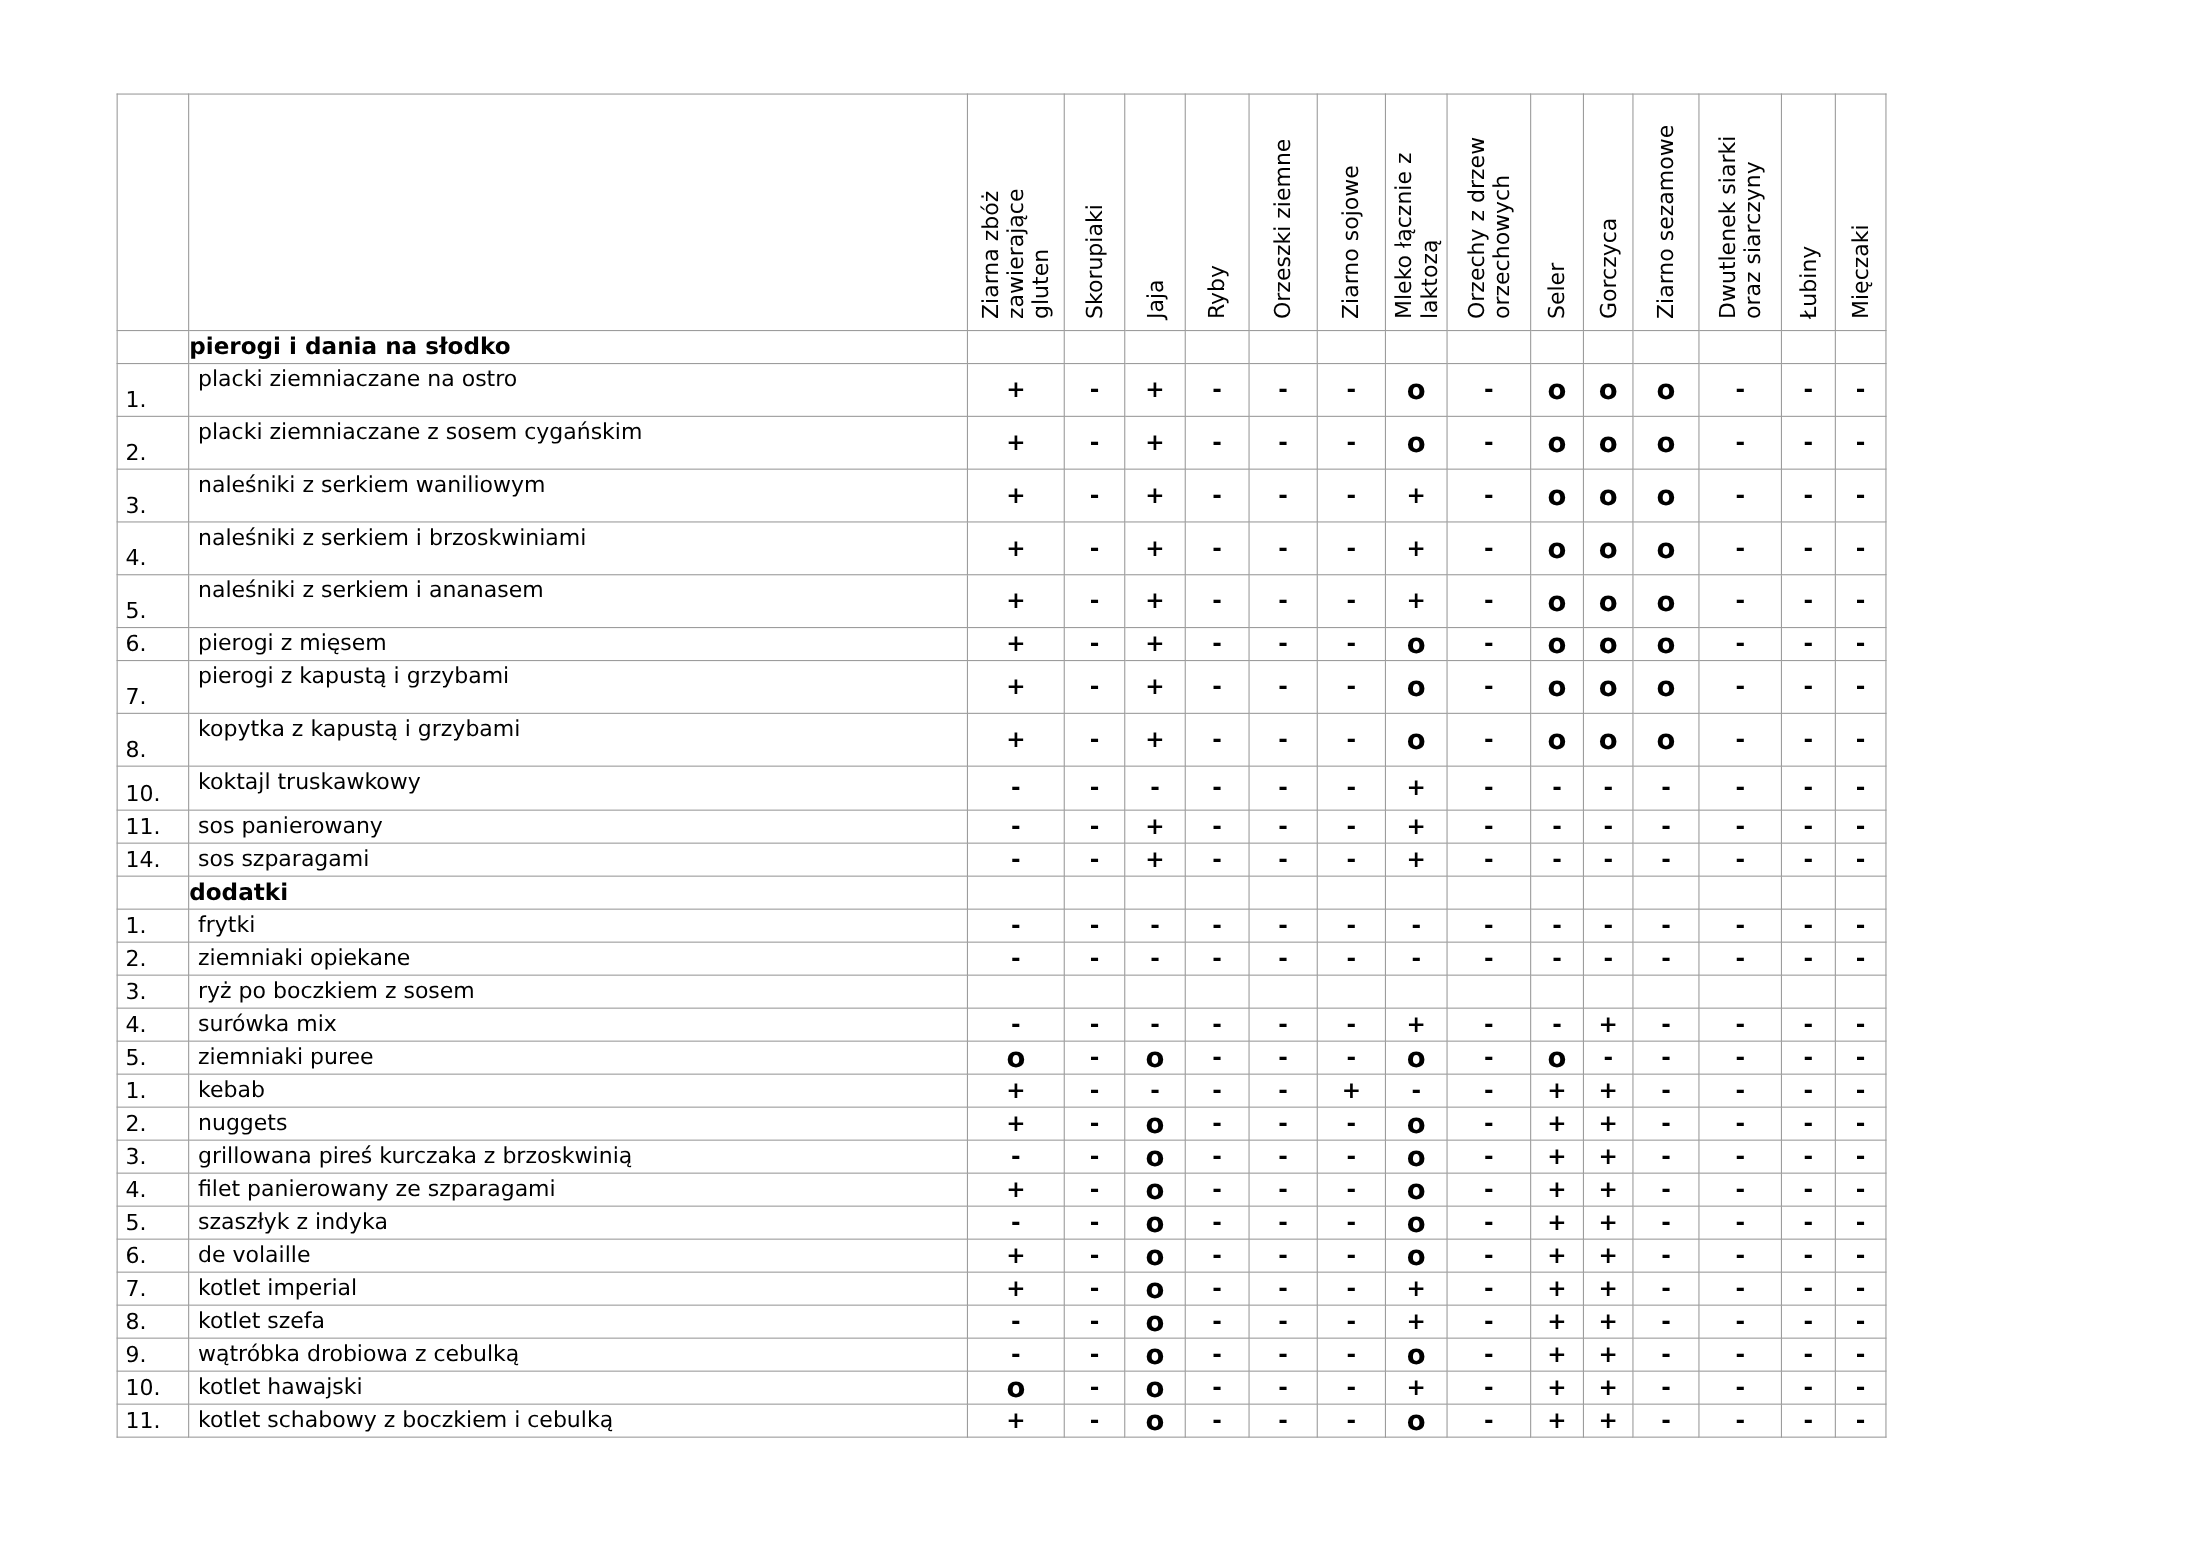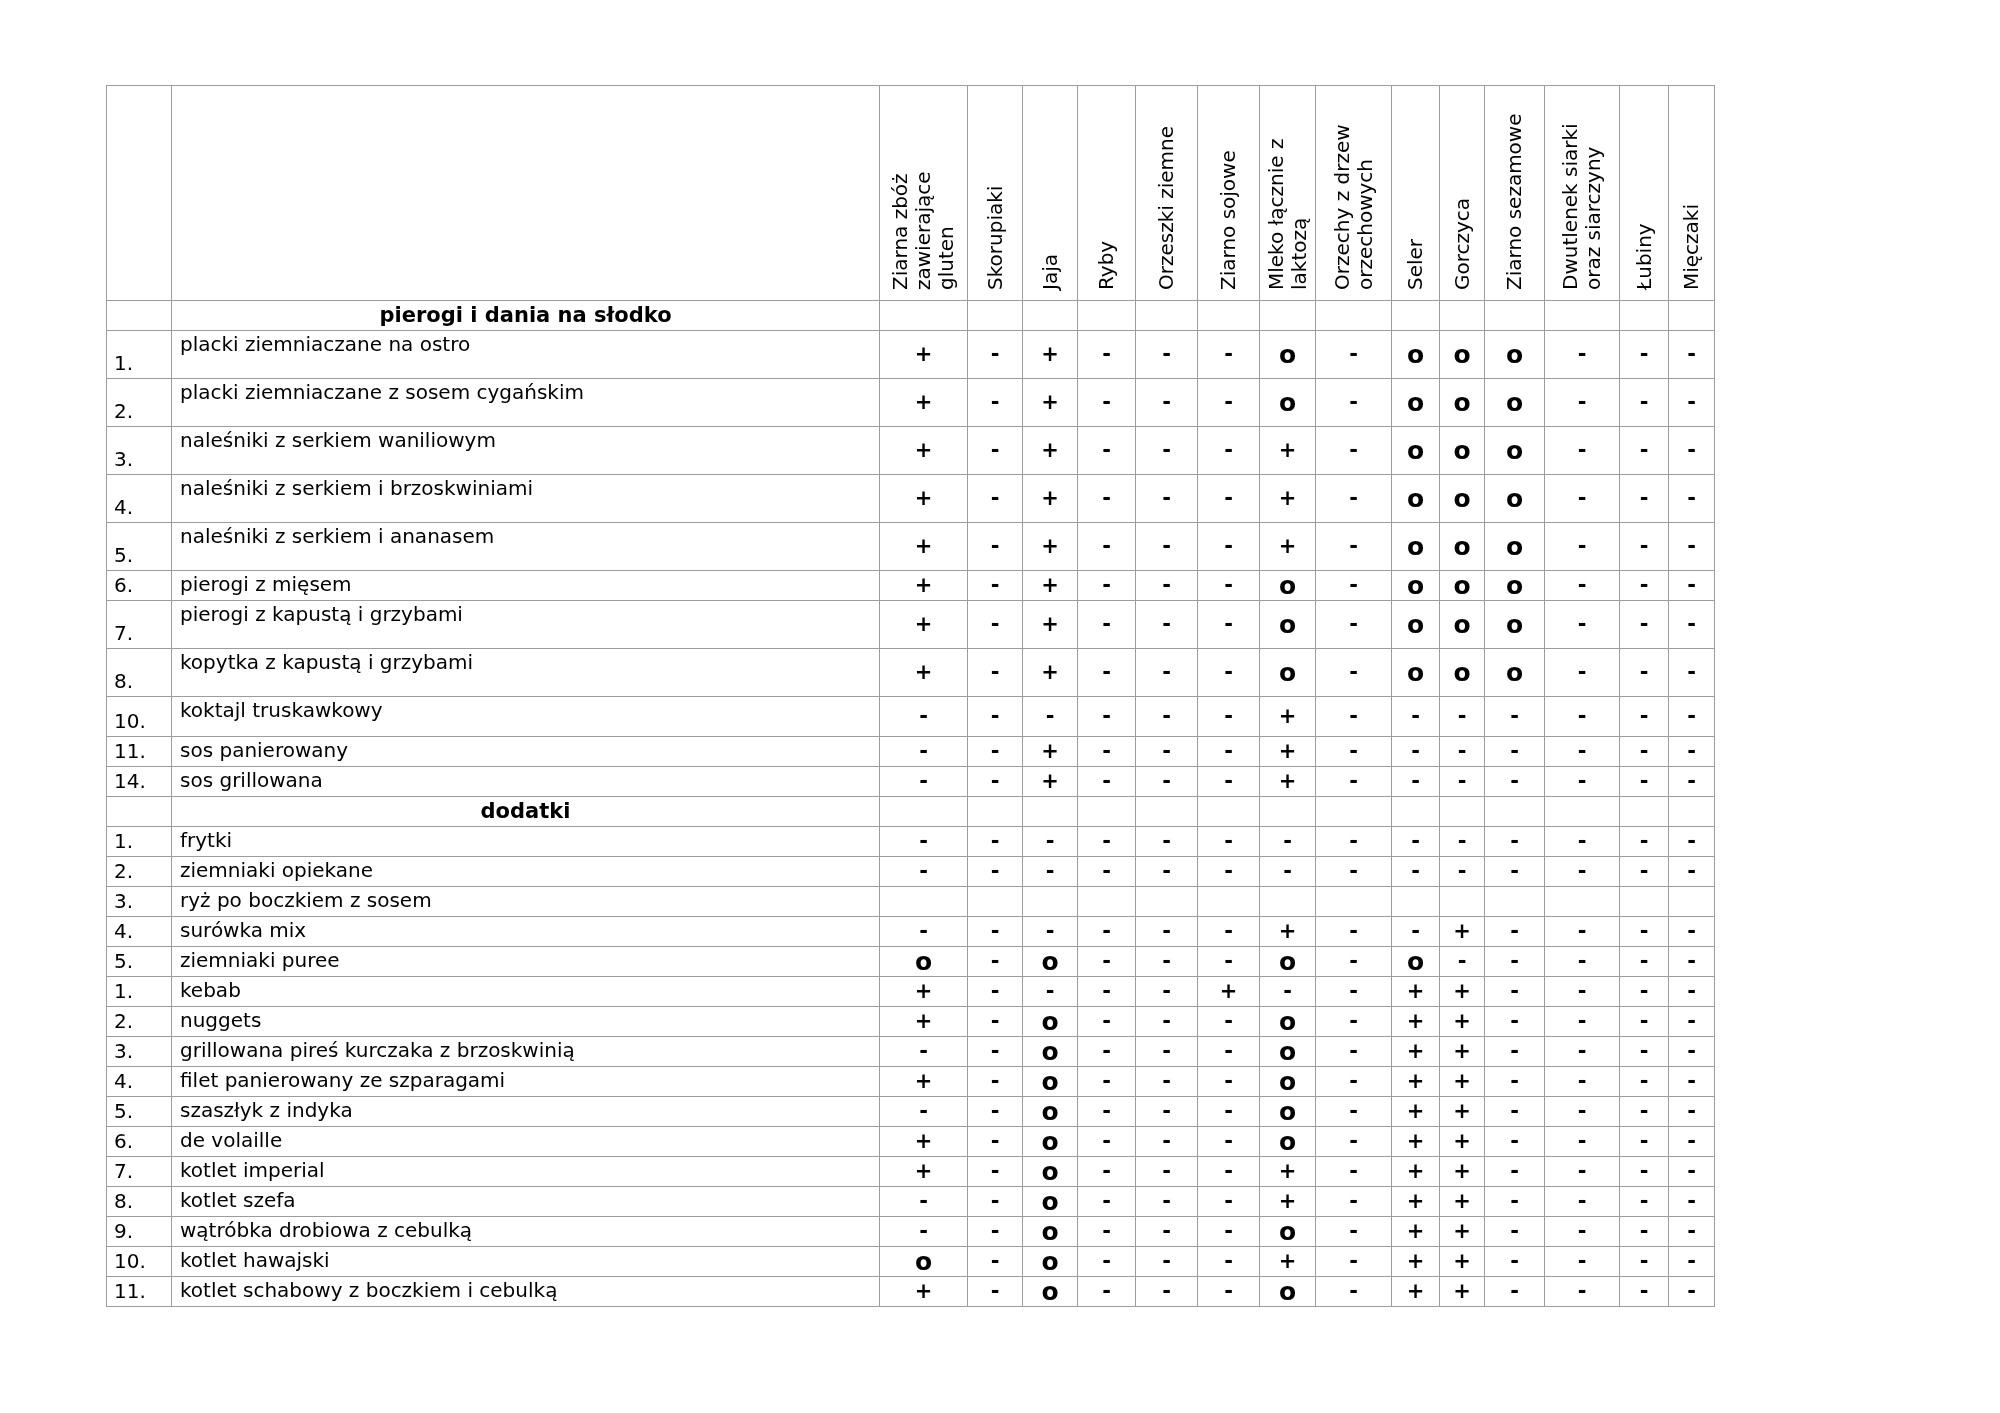--- a/index.html
+++ b/index.html
@@ -43,21 +43,20 @@
     height: 200px;
     font-size: 20px;
     line-height: 1.15;
     text-align: left;
   }
   
   tr.section-row { height: 30px; }
   td.section-title {
     font-weight: bold;
     font-size: 21px;
-    text-align: center;
     vertical-align: middle;
     padding-bottom: 2px;
   }
   tr.row-tall   { height: 48px; }
   tr.row-medium { height: 40px; }
   tr.row-short  { height: 30px; }
   td.num {
     vertical-align: bottom;
     font-size: 20px;
     padding: 1px 2px 3px 7px;
@@ -325,21 +324,21 @@
           <td class="sym">-</td>
           <td class="sym">-</td>
           <td class="sym">-</td>
           <td class="sym">-</td>
           <td class="sym">-</td>
           <td class="sym">-</td>
           <td class="sym">-</td>
         </tr>
         <tr class="row-short">
           <td class="num">14.</td>
-          <td class="name">sos grillowana</td>
+          <td class="name">sos szparagami</td>
           <td class="sym">-</td>
           <td class="sym">-</td>
           <td class="sym">+</td>
           <td class="sym">-</td>
           <td class="sym">-</td>
           <td class="sym">-</td>
           <td class="sym">+</td>
           <td class="sym">-</td>
           <td class="sym">-</td>
           <td class="sym">-</td>

